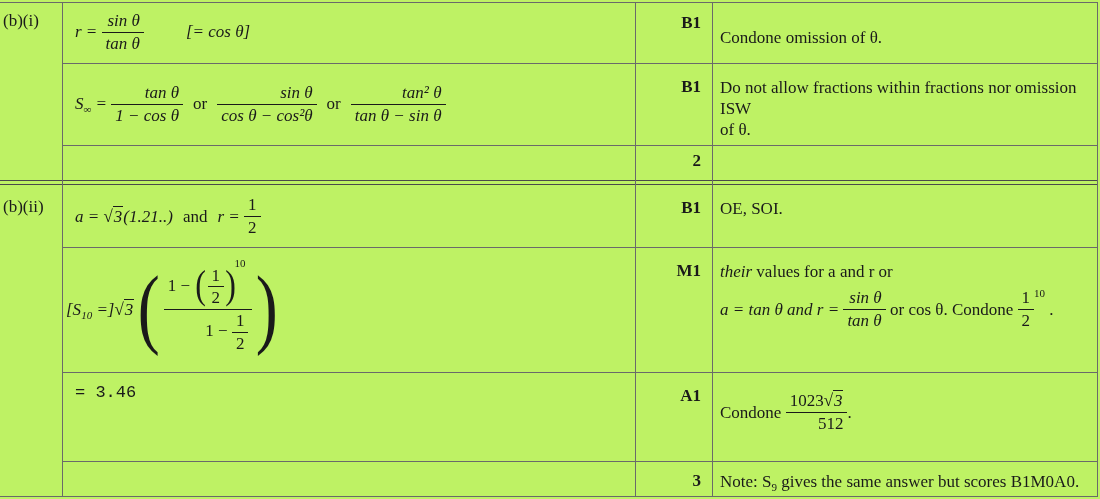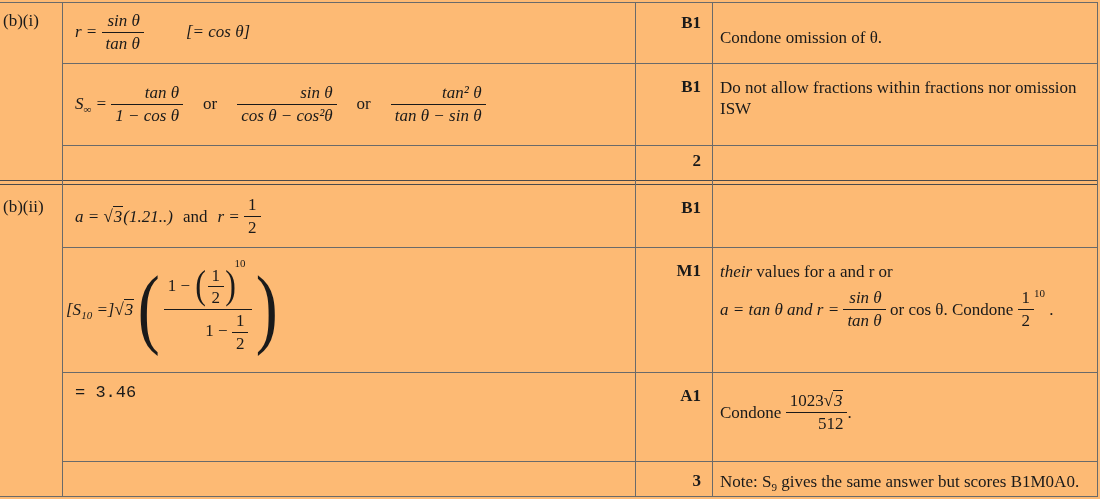--- a/index.html
+++ b/index.html
@@ -1,17 +1,17 @@
 <!DOCTYPE html>
 <html><head>
 <meta charset="utf-8">
 <style>
   html,body{margin:0;padding:0;background:#fff;}
   .page{
-    position:relative;width:1100px;height:499px;background:#fdba74;
+    position:relative;width:1100px;height:499px;background:#bef264;
     font-family:"Liberation Serif","DejaVu Serif",serif;
     font-size:17px;color:#1a1a1a;overflow:hidden;
   }
   
   .hl{position:absolute;height:1px;background:#6a6a6a;}
   .vl{position:absolute;width:1px;background:#6a6a6a;}
   .dark{background:#4a4a4a;}
   
   .label-cell{position:absolute;left:3px;}
   .mark-cell{position:absolute;left:637px;width:64px;text-align:right;font-weight:bold;}
@@ -20,21 +20,21 @@
   
   .mi{font-style:italic;}
   .up{font-style:normal;}
   .fr{display:inline-block;vertical-align:middle;text-align:right;line-height:1.15;}
   .fr .n{display:block;padding:0 4px 1px 4px;border-bottom:1px solid #1a1a1a;}
   .fr .d{display:block;padding:1px 4px 0 4px;}
   sub{font-size:11px;line-height:0;}
   .sqrt .rd{font-style:normal;}
   .sqrt .ol{border-top:1px solid #1a1a1a;font-style:italic;padding:0 1px;}
   .gap{display:inline-block;width:42px;}
-  .orgap{margin:0 20px;font-style:normal;text-align:center;}
+  .orgap{margin:0 10px;font-style:normal;text-align:center;}
   .andgap{margin:0 10px;font-style:normal;}
   .bigp{font-size:88px;font-weight:400;line-height:0;vertical-align:middle;
         display:inline-block;transform:scaleX(.75);position:relative;top:-2px;color:#1a1a1a;}
   .midp{font-size:40px;line-height:0;vertical-align:middle;display:inline-block;
         transform:scaleX(.8);position:relative;top:-2px;}
   .powfrac{display:inline-block;vertical-align:middle;white-space:nowrap;}
   .raise{position:relative;top:-16px;font-size:11px;}
   .raise-big{position:relative;top:-24px;font-size:11px;left:-3px;}
   .mline{margin-top:6px;display:flex;align-items:center;white-space:nowrap;}
   .nw{white-space:nowrap;}
@@ -87,36 +87,38 @@
     <span class="orgap">or</span>
     <span class="fr mi">
       <span class="n">tan² θ</span>
       <span class="d">tan θ − sin θ</span>
     </span>
   </div>
   <div class="mark-cell" style="top:77px;">B1</div>
   <div class="comment-cell" style="top:77px;">
     <div>Do not allow fractions within fractions nor omission</div>
     <div>ISW</div>
+    <div>of θ.</div>
   </div>
 
   <div class="mark-cell" style="top:151px;">2</div>
 
   <div class="work-cell" style="top:187px;height:59px;">
     <span class="mi nw">a =</span>&nbsp;
     <span class="sqrt nw"><span class="rd">√</span><span class="ol">3</span></span>
     <span class="mi nw">(1.21..)</span>
     <span class="andgap">and</span>
     <span class="mi nw">r =</span>&nbsp;
     <span class="fr">
       <span class="n">1</span>
       <span class="d">2</span>
     </span>
   </div>
   <div class="mark-cell" style="top:198px;">B1</div>
+  <div class="comment-cell" style="top:198px;">OE, SOI.</div>
 
   <div class="work-cell" style="left:66px;top:249px;height:121px;">
     <span class="mi nw"><span>[S</span><sub>10</sub> <span>=]</span></span>
       <span class="sqrt nw"><span class="rd">√</span><span class="ol">3</span></span>
     <span class="bigp">(</span>
     <span class="fr">
       <span class="n">
         <span>1 −</span>
         <span class="midp">(</span><span class="fr"><span class="n">1</span><span class="d">2</span></span><span class="midp">)</span><span class="raise-big">10</span>
       </span>

